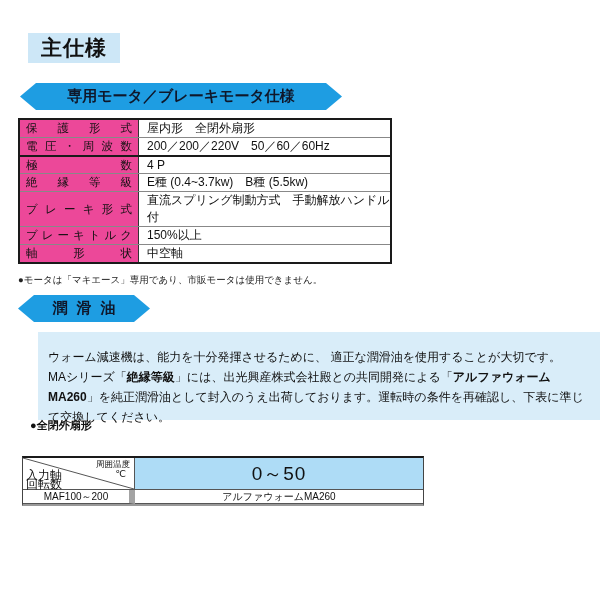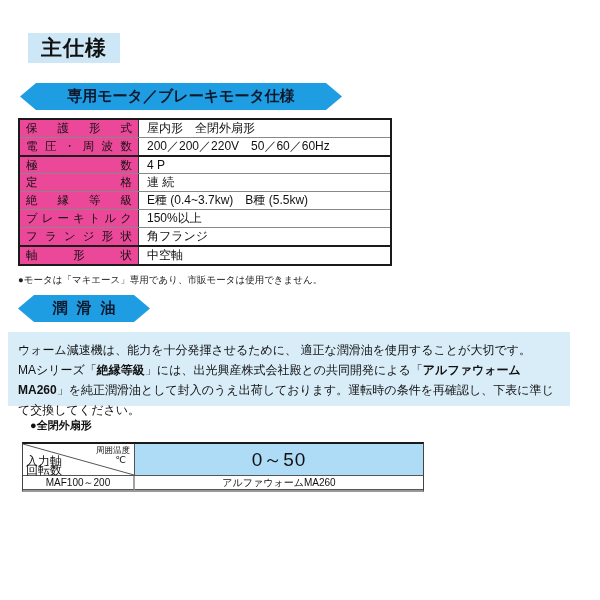--- a/index.html
+++ b/index.html
@@ -38,48 +38,48 @@
     border-left:2px solid #1a1a1a;border-right:1px solid #333;
     text-align:justify;text-align-last:justify;padding:0 6px;color:#111;
   }
   .spec-table td{
     border-right:2px solid #1a1a1a;padding:0 0 0 8px;text-align:left;color:#111;
   }
   
   .note{position:absolute;left:18px;top:274px;font-size:9.5px;color:#222;}
   
   .info-box{
-    position:absolute;left:8px;top:332px;width:542px;height:58px;
-    background:#d9edf9;padding:8px 10px;font-size:12px;line-height:20px;color:#111;
+    position:absolute;left:38px;top:332px;width:542px;height:58px;
+    background:#d9edf9;padding:15px 10px;font-size:12px;line-height:20px;color:#111;
   }
   .info-box .b{font-weight:bold;}
   
   .subhead{position:absolute;left:30px;top:418px;font-size:11px;font-weight:bold;color:#111;}
   .oil-table{
-    position:absolute;left:22px;top:442px;width:400px;
+    position:absolute;left:22px;top:456px;width:400px;
     display:grid;grid-template-columns:112px 288px;grid-template-rows:32px 14px;
     border-top:2px solid #1a1a1a;border-left:1px solid #444;
     border-right:1px solid #444;border-bottom:2px solid #999;
   }
   .oil-table>div{position:relative;border-bottom:1px solid #555;}
   .oil-corner{background:#ffffff;border-right:1px solid #555;}
   .diag{position:absolute;left:0;top:0;width:100%;height:100%;}
   .diag line{stroke:#555;stroke-width:1;vector-effect:non-scaling-stroke;}
   .corner-tr{position:absolute;right:4px;top:1px;text-align:right;font-size:8.5px;line-height:10px;color:#111;}
   .corner-tr .unit{font-size:9.5px;padding-right:4px;}
   .corner-bl{position:absolute;left:3px;bottom:1px;font-size:12px;line-height:8.5px;color:#111;}
   .oil-temp{
     background:#aedcf6;display:flex;align-items:center;justify-content:center;
     font-size:19px;color:#111;letter-spacing:1px;
   }
   .oil-model,.oil-name{
     background:#ffffff;display:flex;align-items:center;justify-content:center;
     font-size:10px;line-height:10px;color:#111;border-bottom:none;
   }
-  .oil-model{border-right:2px solid #a3a3a3;}
+  .oil-model{border-right:6px solid #a3a3a3;}
   
   .cautions{position:absolute;left:18px;top:502px;color:#29a3e3;font-size:11px;line-height:12.8px;}
   .cautions .c-head{font-weight:bold;margin-bottom:1px;}
   .cautions div{white-space:pre;}
 </style>
 </head>
 <body>
 
 <div class="page">
 
@@ -97,34 +97,30 @@
       </tr>
       <tr class="thick">
         <th>電圧・周波数</th>
         <td>200／200／220V　50／60／60Hz</td>
       </tr>
       <tr>
         <th>極数</th>
         <td>4 P</td>
       </tr>
       <tr>
-        <th>定格</th>
-        <td>連 続</td>
-      </tr>
-      <tr>
         <th>絶縁等級</th>
         <td>E種 (0.4~3.7kw)　B種 (5.5kw)</td>
       </tr>
       <tr>
+        <th>ブレーキ形式</th>
+        <td>直流スプリング制動方式　手動解放ハンドル付</td>
+      </tr>
+      <tr>
         <th>ブレーキトルク</th>
         <td>150%以上</td>
-      </tr>
-      <tr class="thick">
-        <th>フランジ形状</th>
-        <td>角フランジ</td>
       </tr>
       <tr>
         <th>軸形状</th>
         <td>中空軸</td>
       </tr>
     </tbody>
   </table>
 
   <div class="note">●モータは「マキエース」専用であり、市販モータは使用できません。</div>
 

